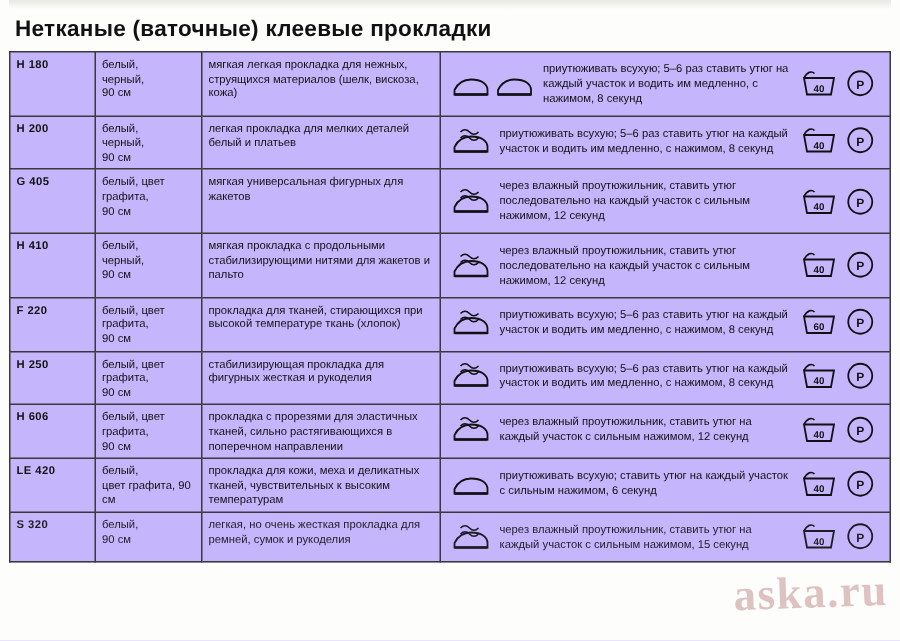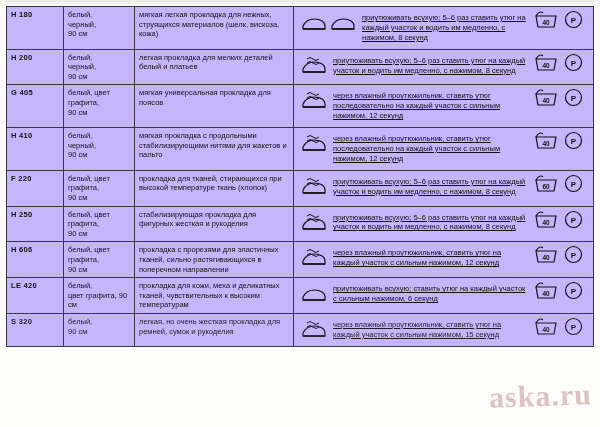--- a/index.html
+++ b/index.html
@@ -61,23 +61,22 @@
     width:150px;
     font-size:7.5px;
     line-height:1.3;
     margin-left:32px;
   }
   td.care{
     padding:0;
   }
   .carewrap{
     display:flex;
-    align-items:flex-start;
+    align-items:center;
     height:100%;
-    text-decoration:underline;
   }
   .icons{
     display:flex;
     align-items:center;
     gap:3px;
     padding:2px 4px 2px 3px;
     flex:0 0 auto;
   }
   .instr{
     flex:1 1 auto;
@@ -115,20 +114,21 @@
     pointer-events:none;
     font-family:"Liberation Serif", serif;
   }
   .fade-last{opacity:0.92;}
 </style>
 </head>
 <body>
 
 <div class="page">
   <div class="topstrip"></div>
+  <div class="title">Нетканые (ваточные) клеевые прокладки</div>
 
   <table class="main">
     <tbody id="tbody">
         <tr>
           <td class="code">H 180</td>
           <td class="spec" style="white-space: pre-line;">белый,
 черный,
 90 см</td>
           <td class="desc">мягкая легкая прокладка для нежных, струящихся материалов (шелк, вискоза, кожа)</td>
           <td class="care">
@@ -200,21 +200,21 @@
                   </svg>
                 </span>
               </div>
             </div>
           </td>
         </tr>
         <tr>
           <td class="code">G 405</td>
           <td class="spec" style="white-space: pre-line;">белый, цвет графита,
 90 см</td>
-          <td class="desc">мягкая универсальная прокладка для поясов</td>
+          <td class="desc">мягкая универсальная фигурных для жакетов</td>
           <td class="care">
             <div class="carewrap">
               <div class="icons">
                 <span>
                   <svg width="26" height="20" viewBox="0 0 26 20">
                     <path d="M6 4 q3 -3 6 0 q3 3 6 0" stroke="#111" stroke-width="1" fill="none"></path>
                     <path d="M6 8 q3 -3 6 0 q3 3 6 0" stroke="#111" stroke-width="1" fill="none"></path>
                     <path d="M2 17 L24 17 L24 14 C24 10 20 7 13 7 C8 7 4 10 2 14 Z" fill="none" stroke="#111" stroke-width="1.2"></path>
                     <path d="M2 17 L24 17" stroke="#111" stroke-width="1.6"></path>
                   </svg>

